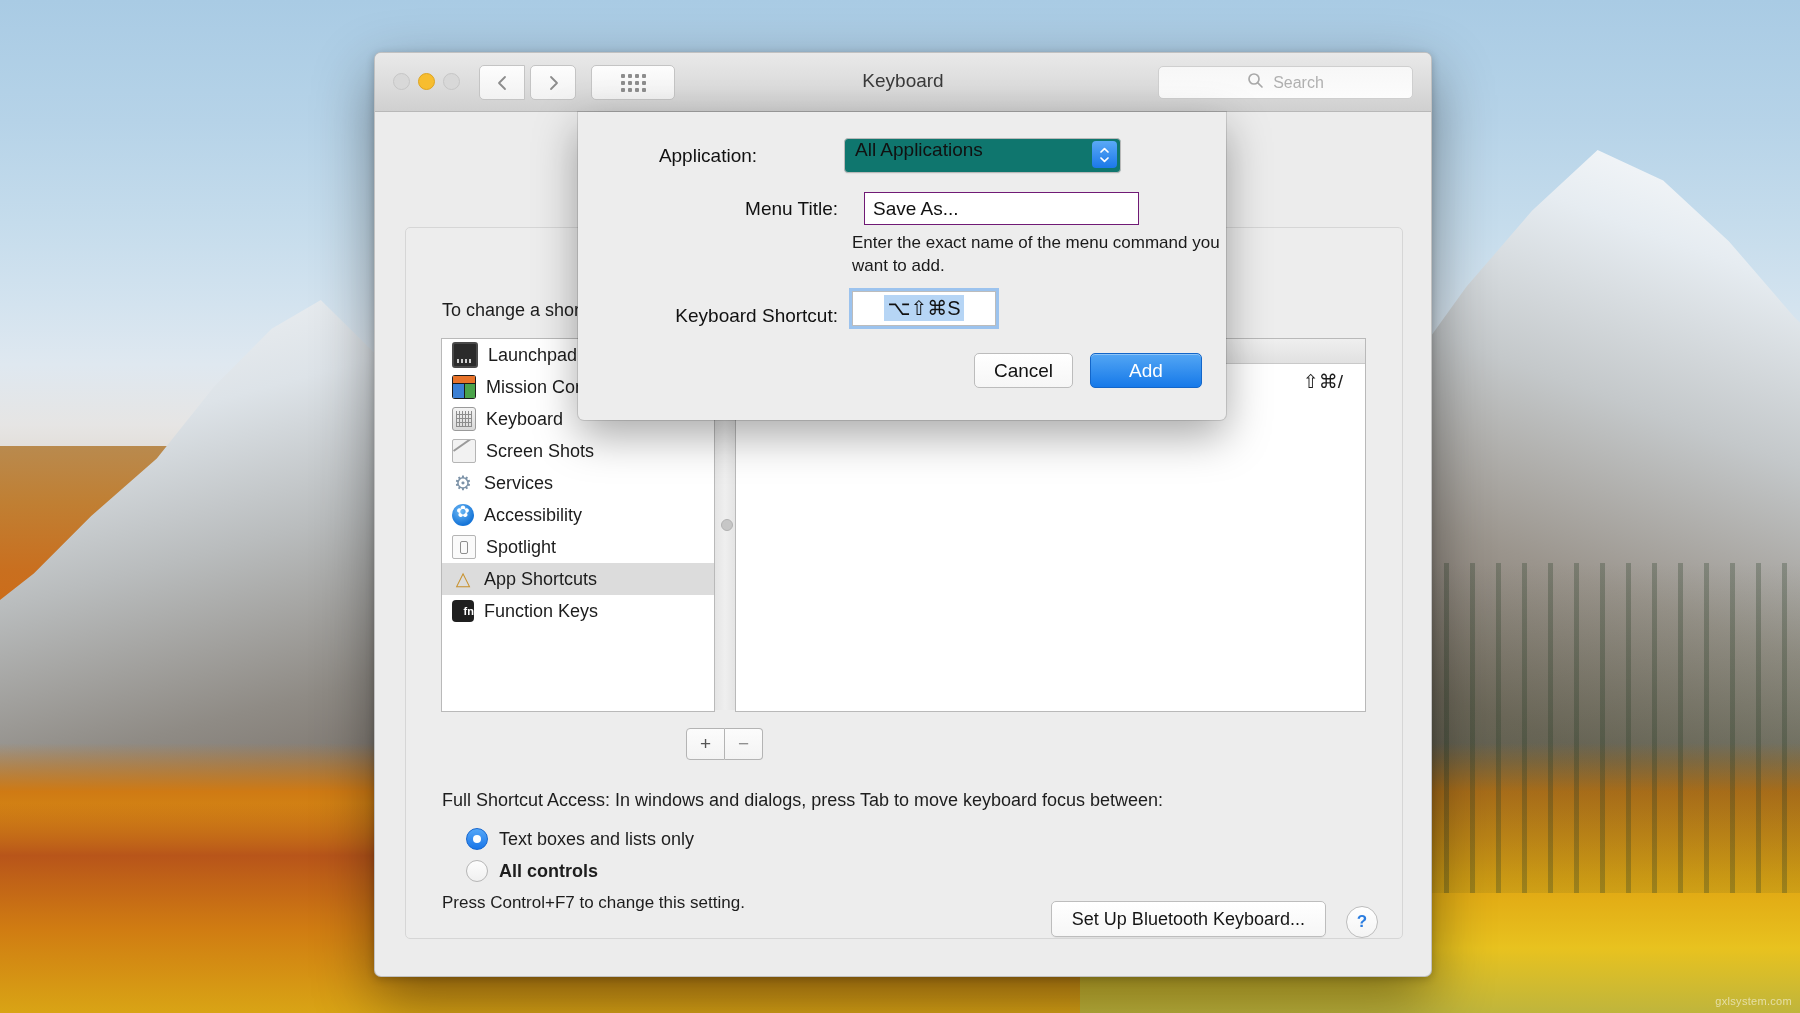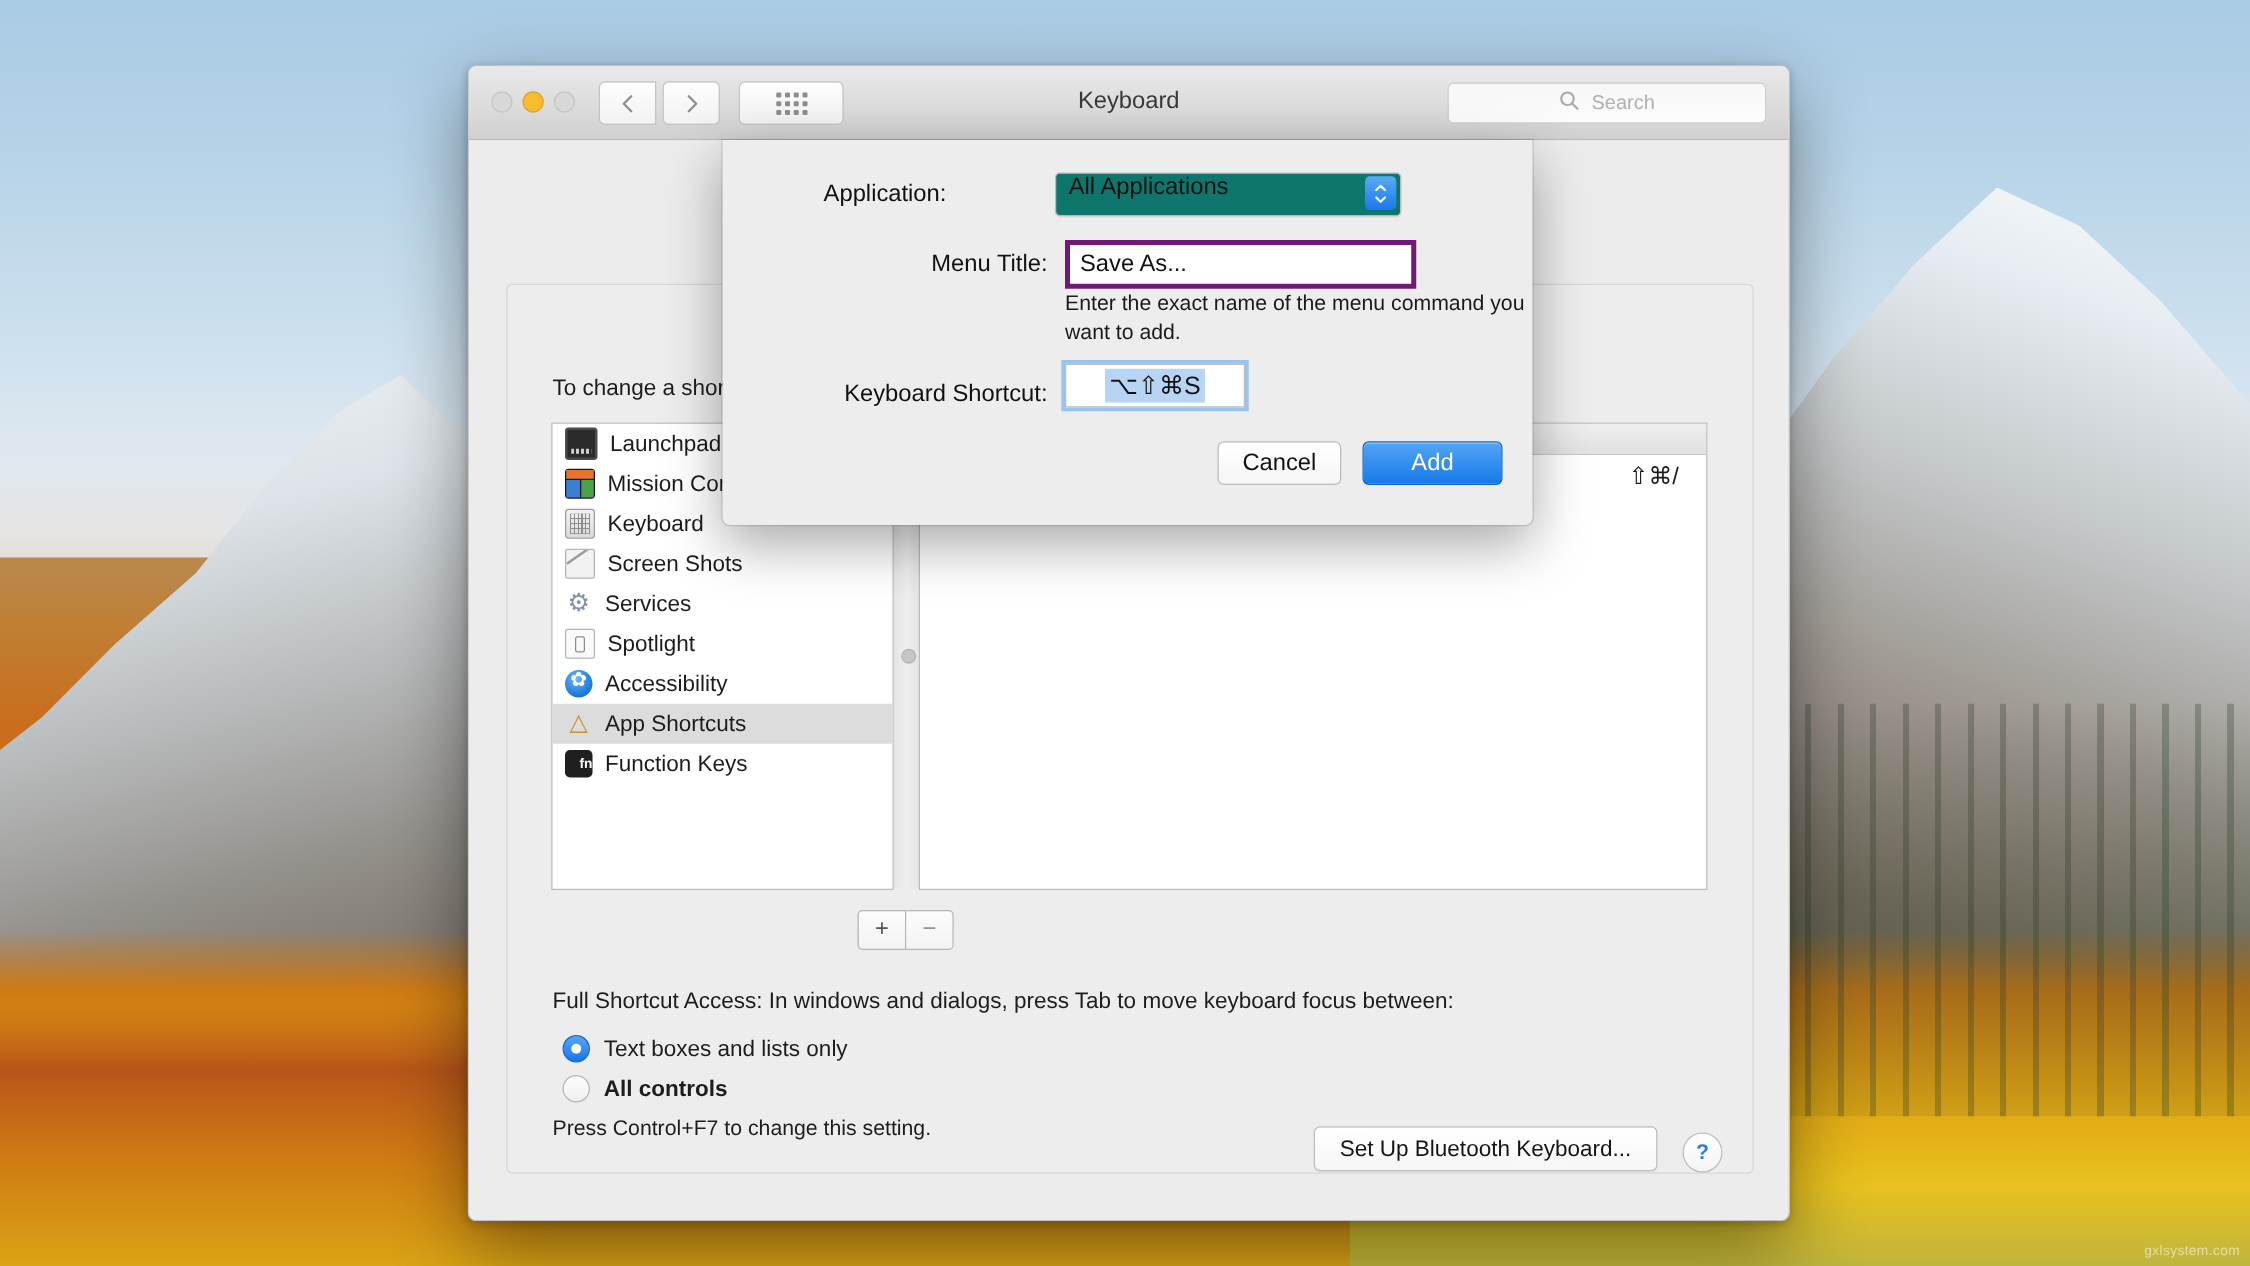--- a/index.html
+++ b/index.html
@@ -202,21 +202,21 @@
     font-size: 19px; color: #555;
   }
   .pmbtn.plus  { border-radius: 4px 0 0 4px; }
   .pmbtn.minus { border-radius: 0 4px 4px 0; border-left: none; color: #909090; }
 
   #fka-label {
     position: absolute; left: 36px; top: 562px;
     font-size: 18px; color: #1d1d1d; white-space: nowrap;
   }
   .radio-row {
-    position: absolute; left: 44px;
+    position: absolute; left: 60px;
     display: flex; align-items: center; gap: 11px;
     font-size: 18px; color: #1d1d1d;
   }
   #radio1 { top: 600px; }
   #radio2 { top: 632px; font-weight: bold; }
   .radio {
     width: 20px; height: 20px; border-radius: 50%;
     background: linear-gradient(to bottom, #fdfdfd, #f0f0f0);
     border: 1px solid #b6b6b6; position: relative; flex: 0 0 20px;
   }
@@ -278,22 +278,22 @@
     width: 25px; height: 27px; border-radius: 4px;
     background: linear-gradient(to bottom, #5aa9f6, #1b78e9);
     display: flex; flex-direction: column; align-items: center; justify-content: center;
     gap: 2px;
   }
   #popup .stepper svg { display: block; }
 
   #row-menu { left: 0; top: 80px; width: 100%; }
   #row-menu .flabel { width: 260px; }
   #menufield {
-    margin-left: 14px; width: 273px; height: 31px;
-    background: #fff; border: 4px solid #701a75;
+    margin-left: 26px; width: 273px; height: 31px;
+    background: #fff; border: 1px solid #701a75;
     display: flex; align-items: center;
   }
   #menu-value { padding-left: 8px; font-size: 19px; color: #111; }
 
   #hint {
     position: absolute; left: 274px; top: 120px; width: 400px;
     font-size: 17px; color: #1a1a1a; line-height: 1.35;
   }
 
   #row-ks { left: 0; top: 177px; width: 100%; }
@@ -478,26 +478,26 @@
           </div>
           <div class="cat-row">
             <span class="cat-icon ic-screenshot"></span>
             <span>Screen Shots</span>
           </div>
           <div class="cat-row">
             <span class="cat-icon ic-services">⚙</span>
             <span>Services</span>
           </div>
           <div class="cat-row">
+            <span class="cat-icon ic-access"></span>
+            <span>Accessibility</span>
+          </div>
+          <div class="cat-row">
             <span class="cat-icon ic-spotlight"></span>
             <span>Spotlight</span>
-          </div>
-          <div class="cat-row">
-            <span class="cat-icon ic-access"></span>
-            <span>Accessibility</span>
           </div>
           <div class="cat-row selected">
             <span class="cat-icon ic-appshort">△</span>
             <span>App Shortcuts</span>
           </div>
           <div class="cat-row">
             <span class="cat-icon ic-fn">fn</span>
             <span>Function Keys</span>
           </div>
         </div>

